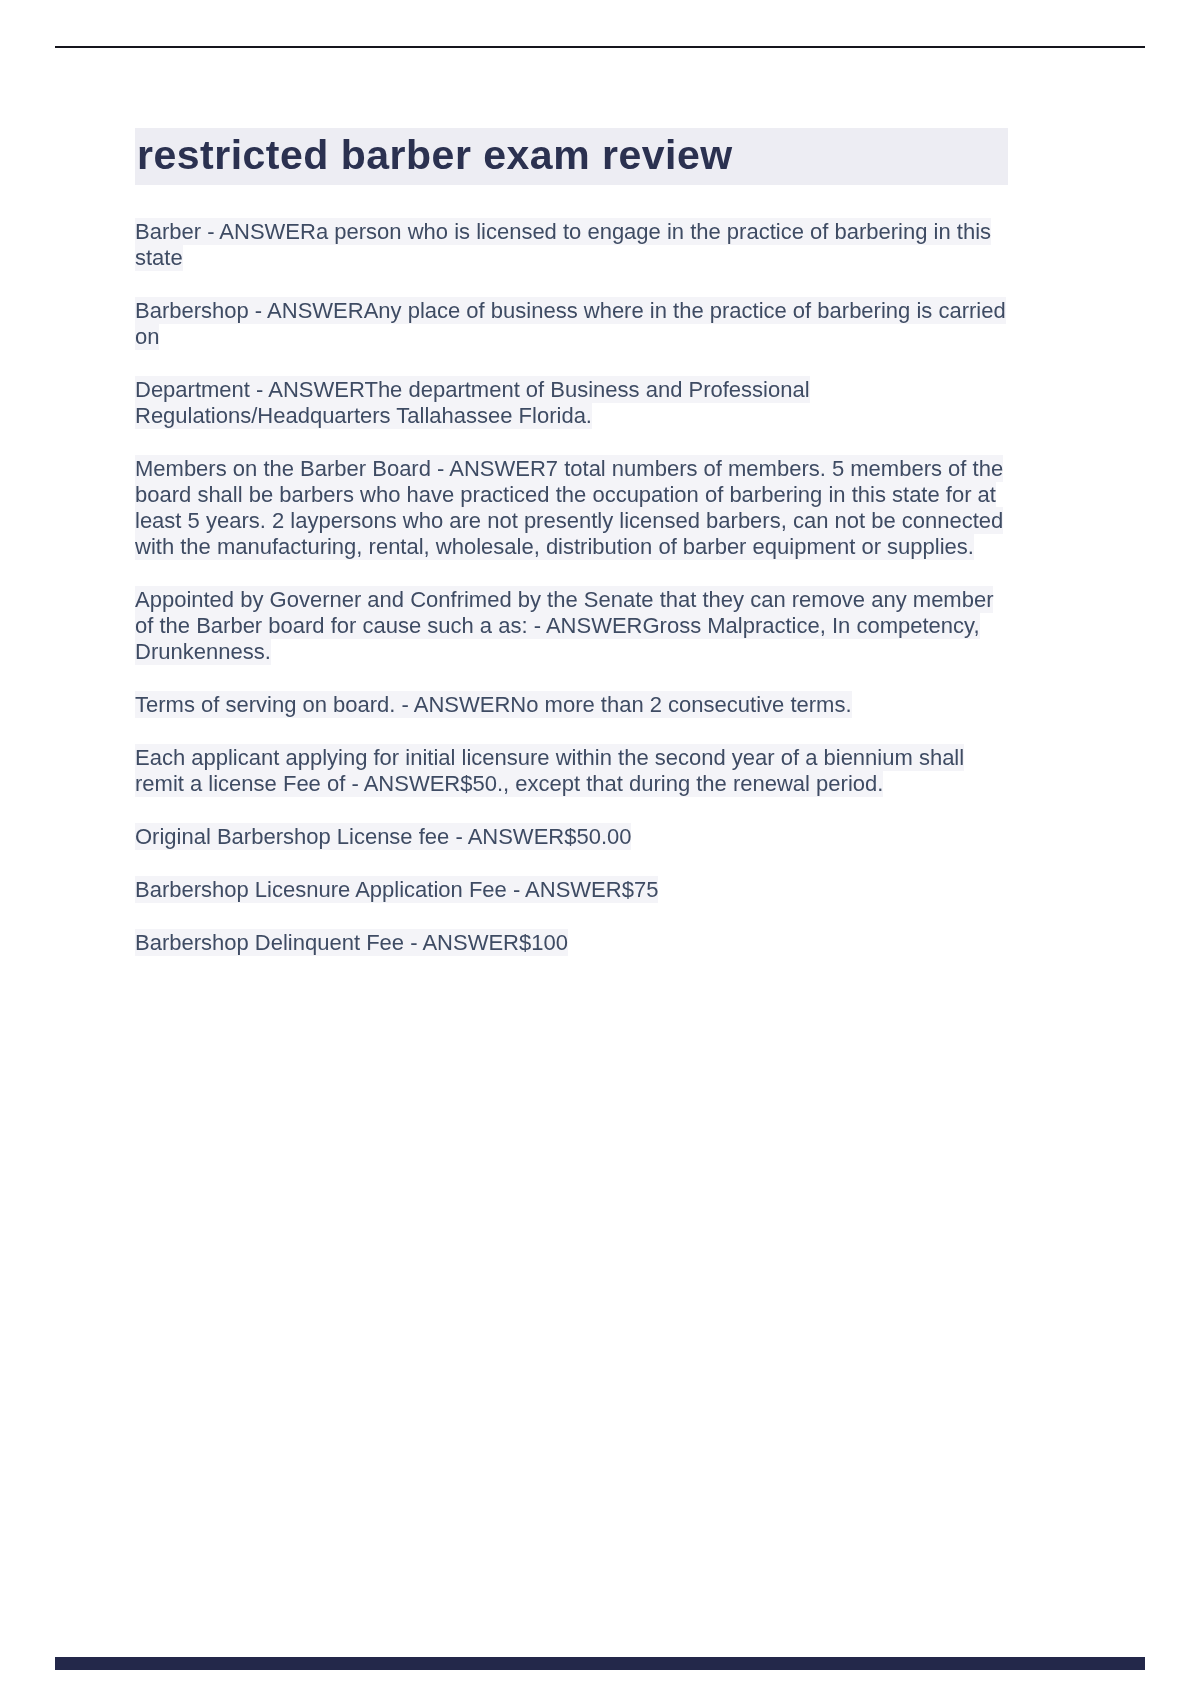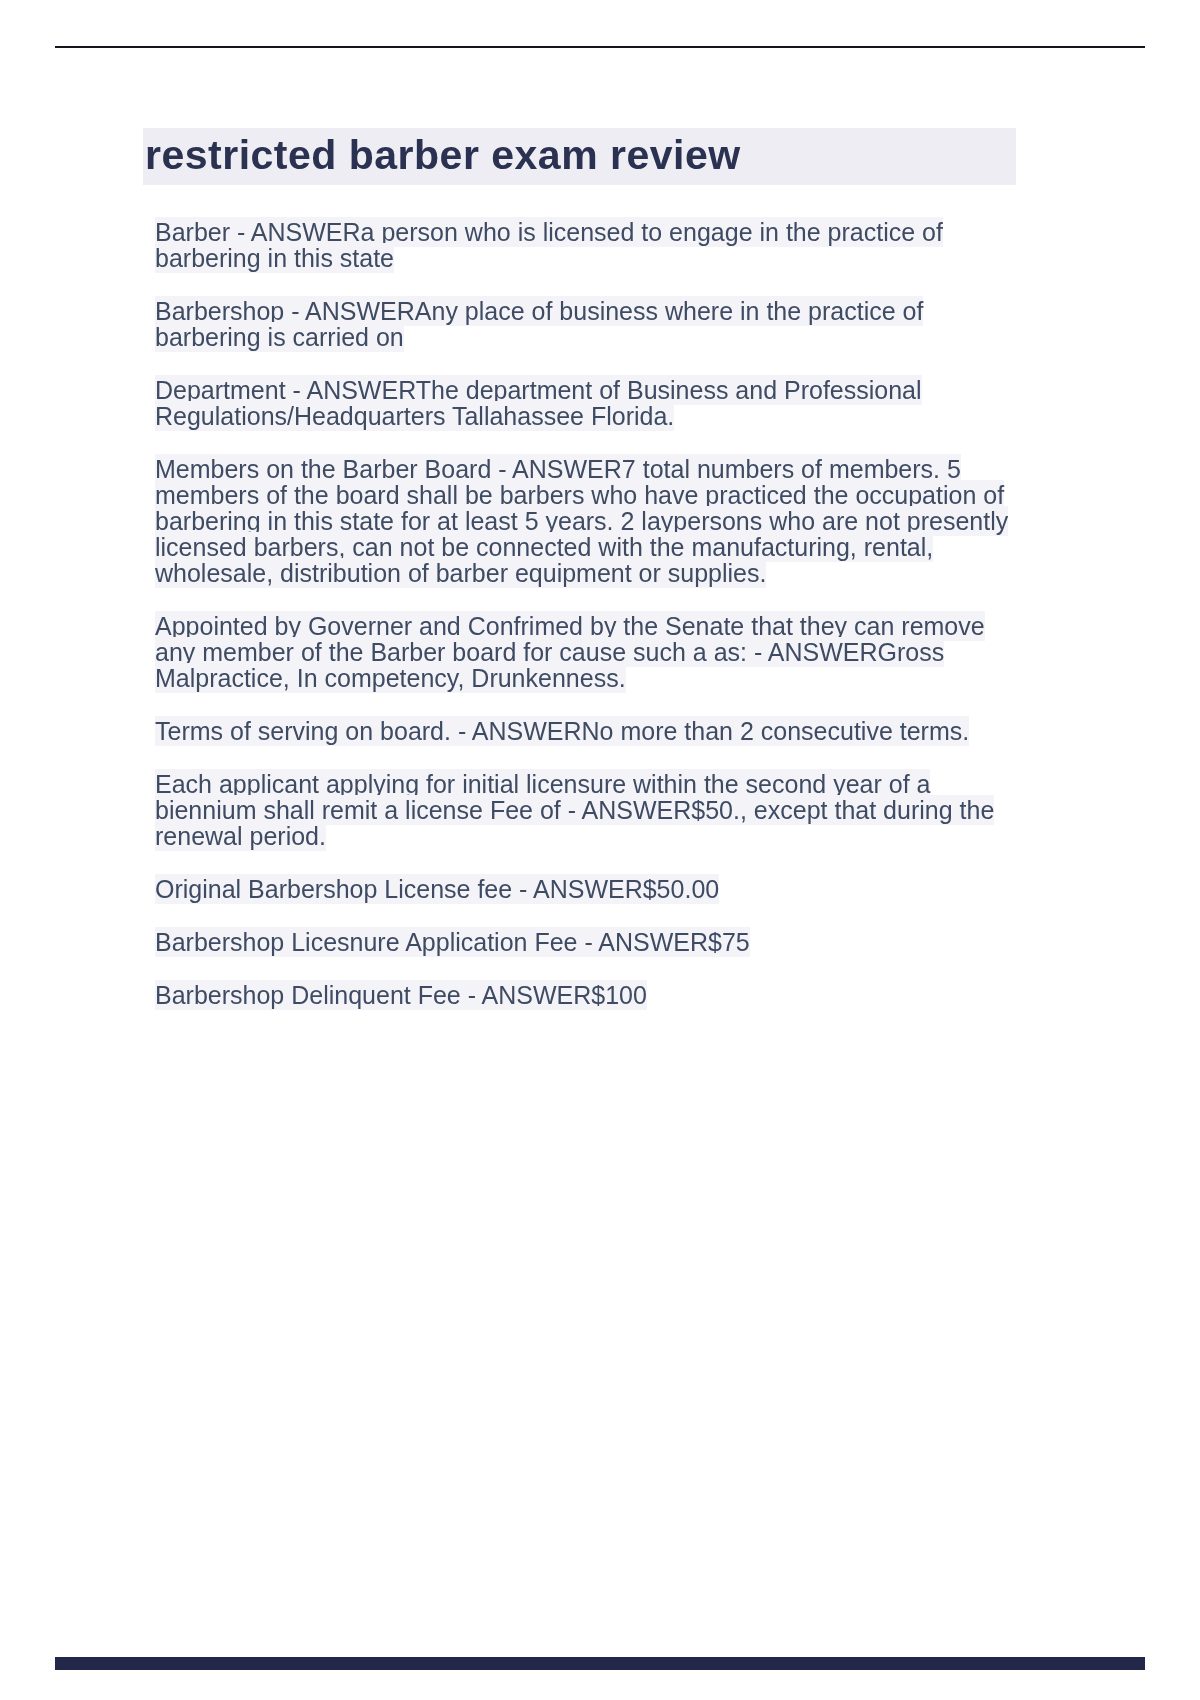--- a/index.html
+++ b/index.html
@@ -27,35 +27,35 @@
     position: absolute;
     bottom: 30px;
     left: 55px;
     width: 1090px;
     height: 13px;
     background: #23284a;
   }
   .content {
     position: absolute;
     top: 128px;
-    left: 143px;
+    left: 135px;
     width: 873px;
   }
   h1.doc-title {
     margin: 0 0 34px 0;
     font-size: 41px;
     font-weight: bold;
     letter-spacing: 0.5px;
     color: #2b3150;
     background: #ededf3;
     padding: 4px 0 6px 2px;
   }
   p.para {
-    margin: 0 0 27px 12px;
-    font-size: 25px;
+    margin: 0 0 27px 0;
+    font-size: 22px;
     line-height: 26px;
     color: #3e4b63;
   }
   p.para .hl {
     background: #f4f4f8;
     box-decoration-break: clone;
     -webkit-box-decoration-break: clone;
     padding: 1px 0;
   }
 </style>

